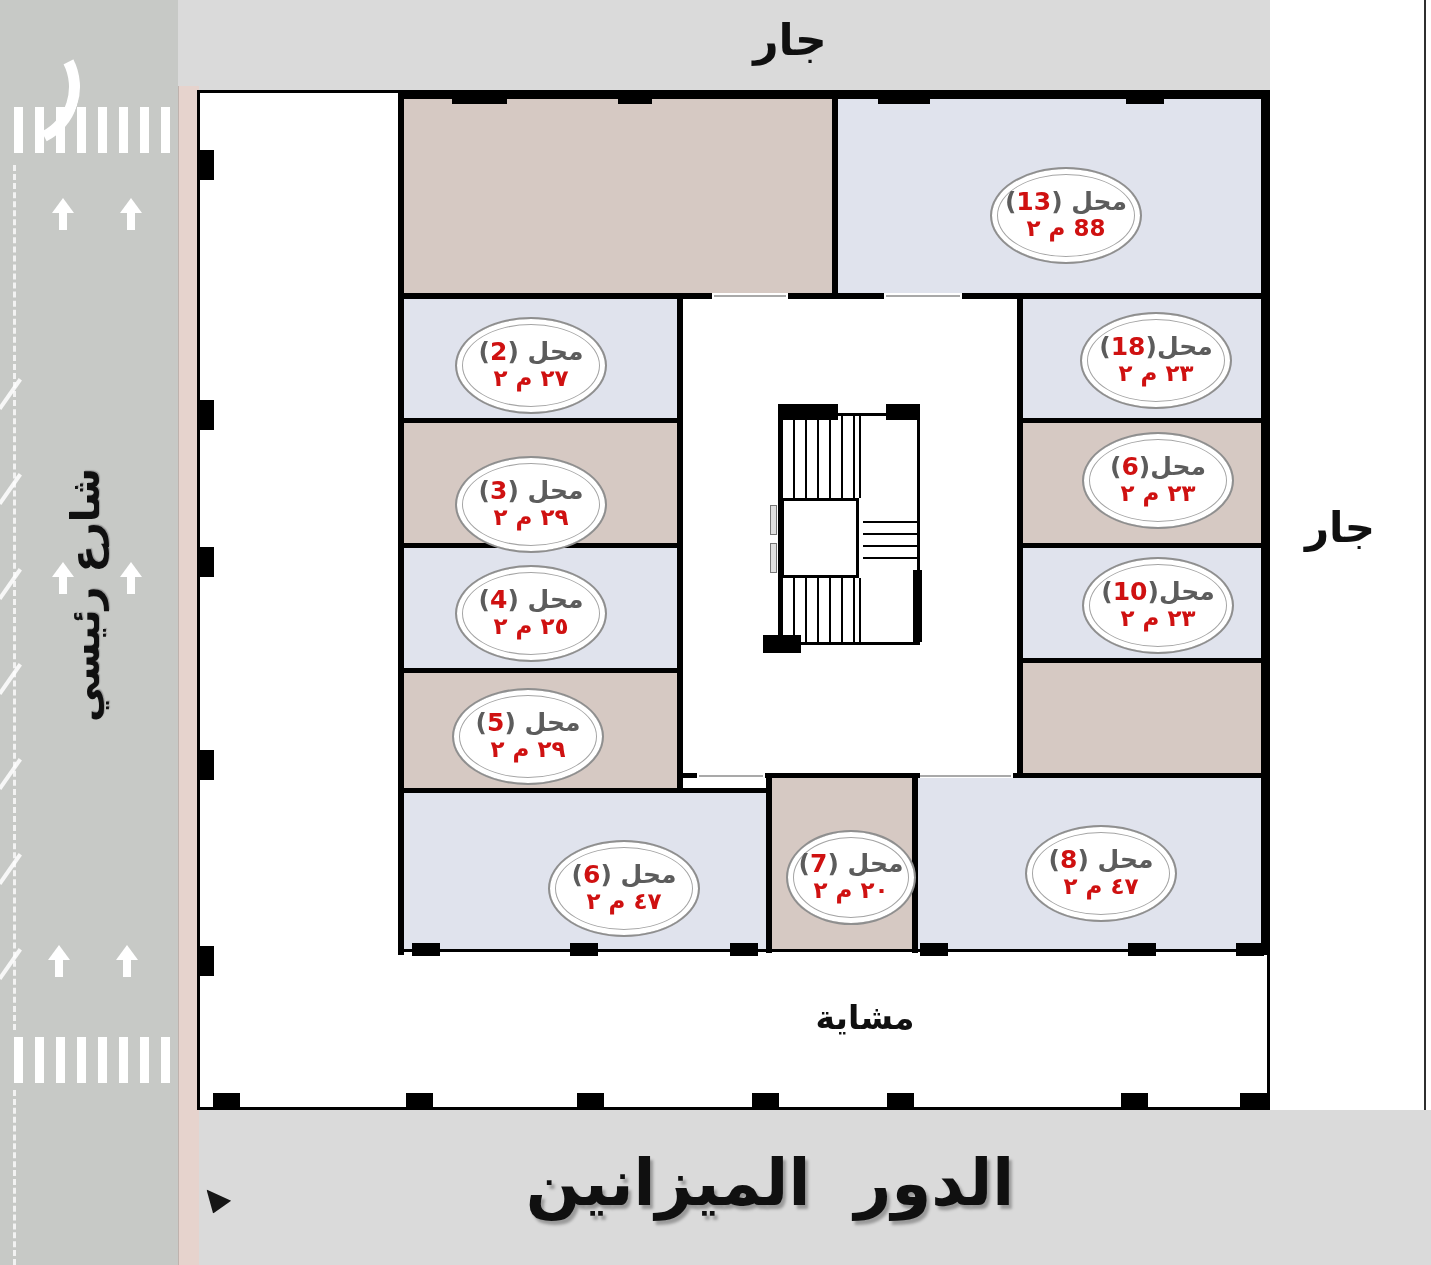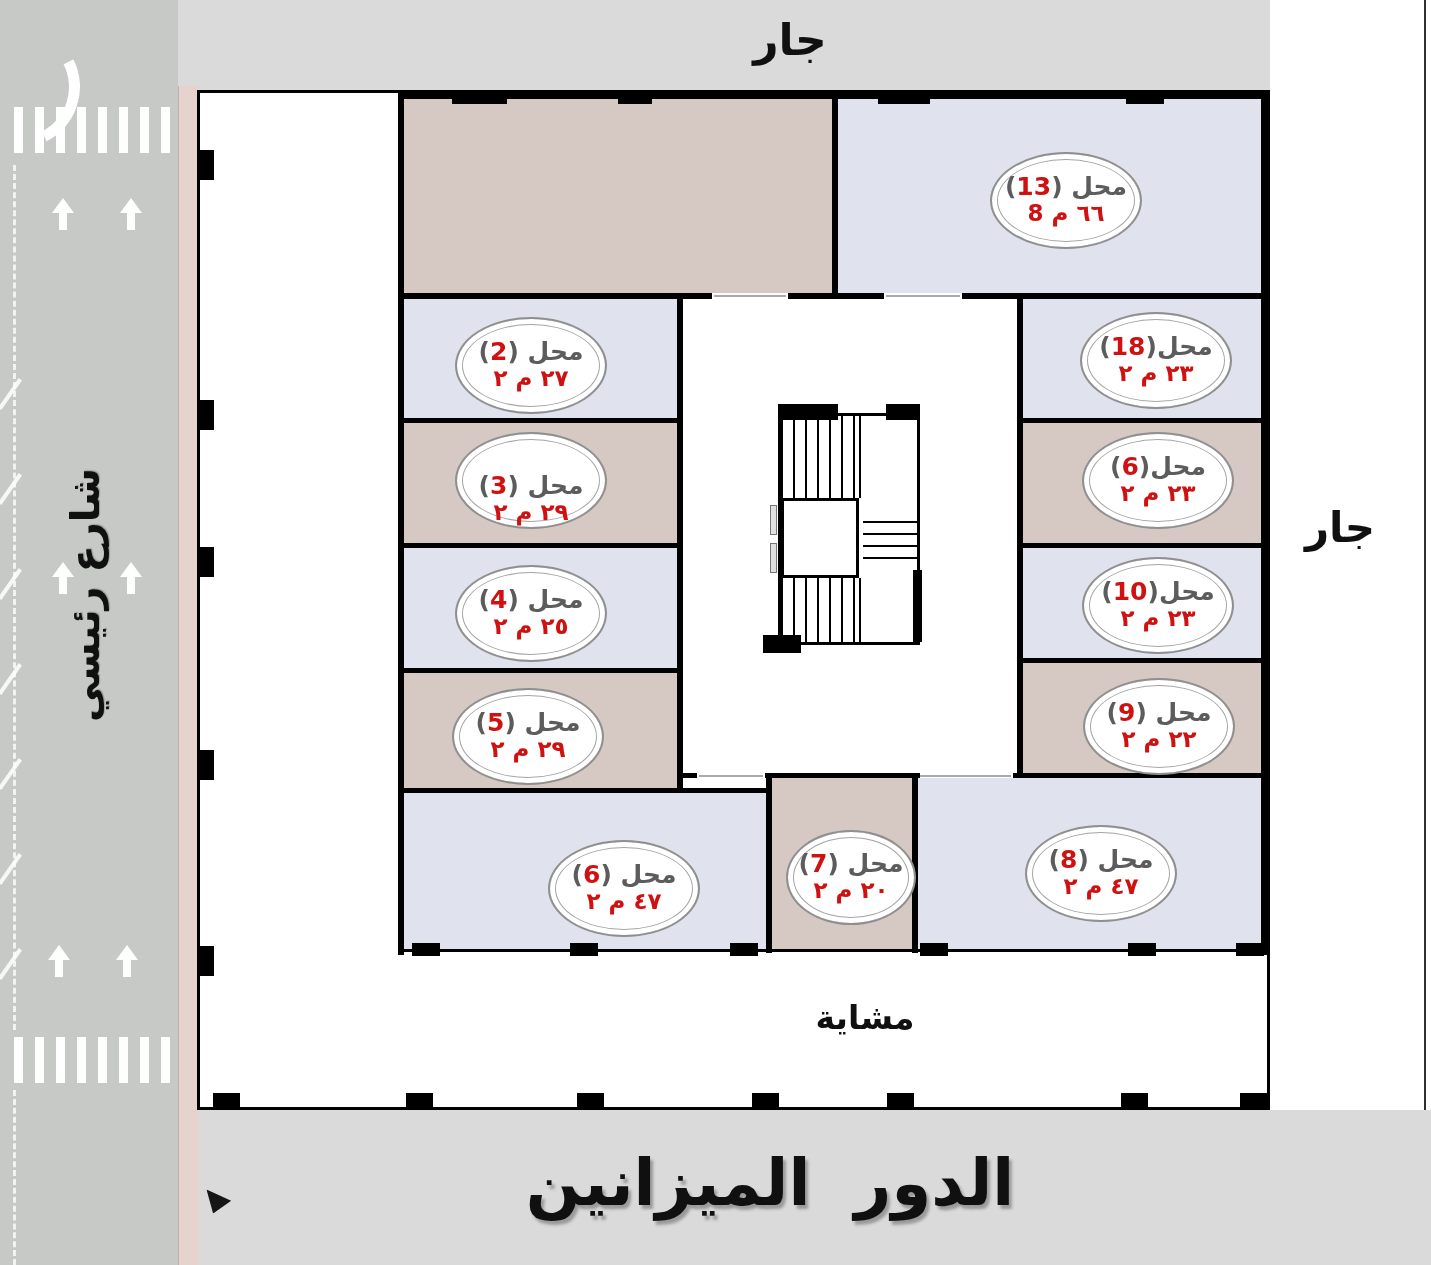--- a/index.html
+++ b/index.html
@@ -188,29 +188,29 @@
     <div class="abs treads-h" style="left:82px;top:105px;width:54px;height:46px;"></div>
     <div class="abs treads-v" style="left:0;top:162px;width:78px;height:64px;border-right:2px solid #000;"></div>
   </div>
   <div class="abs col" style="left:778px;top:404px;width:60px;height:16px;"></div>
   <div class="abs col" style="left:886px;top:404px;width:34px;height:16px;"></div>
   <div class="abs col" style="left:763px;top:635px;width:38px;height:18px;"></div>
   <div class="abs col" style="left:913px;top:570px;width:9px;height:72px;"></div>
   <div class="abs doorjamb" style="left:770px;top:505px;width:7px;height:30px;"></div>
   <div class="abs doorjamb" style="left:770px;top:543px;width:7px;height:30px;"></div>
 
-  <div class="abs badge" style="left:990px;top:152px;text-align:center;">
+  <div class="abs badge" style="left:990px;top:167px;text-align:center;">
     <div class="b-line1"><span>محل</span> <span>(</span><span class="num">13</span><span>)</span></div>
-    <div class="b-line2">٦٦ م 8</div>
+    <div class="b-line2">88 م ٢</div>
   </div>
   <div class="abs badge" style="left:455px;top:317px;">
     <div class="b-line1"><span>محل</span> <span>(</span><span class="num">2</span><span>)</span></div>
     <div class="b-line2">٢٧ م ٢</div>
   </div>
-  <div class="abs badge" style="left:455px;top:432px;justify-content:flex-end;">
+  <div class="abs badge" style="left:455px;top:456px;">
     <div class="b-line1"><span>محل</span> <span>(</span><span class="num">3</span><span>)</span></div>
     <div class="b-line2">٢٩ م ٢</div>
   </div>
   <div class="abs badge" style="left:455px;top:565px;">
     <div class="b-line1"><span>محل</span> <span>(</span><span class="num">4</span><span>)</span></div>
     <div class="b-line2">٢٥ م ٢</div>
   </div>
   <div class="abs badge" style="left:452px;top:688px;">
     <div class="b-line1"><span>محل</span> <span>(</span><span class="num">5</span><span>)</span></div>
     <div class="b-line2">٢٩ م ٢</div>
@@ -219,24 +219,20 @@
     <div class="b-line1"><span>محل</span> <span>(</span><span class="num">6</span><span>)</span></div>
     <div class="b-line2">٤٧ م ٢</div>
   </div>
   <div class="abs badge small" style="left:786px;top:830px;">
     <div class="b-line1"><span>محل</span> <span>(</span><span class="num">7</span><span>)</span></div>
     <div class="b-line2">٢٠ م ٢</div>
   </div>
   <div class="abs badge" style="left:1025px;top:825px;">
     <div class="b-line1"><span>محل</span> <span>(</span><span class="num">8</span><span>)</span></div>
     <div class="b-line2">٤٧ م ٢</div>
-  </div>
-  <div class="abs badge" style="left:1083px;top:678px;">
-    <div class="b-line1"><span>محل</span> <span>(</span><span class="num">9</span><span>)</span></div>
-    <div class="b-line2">٢٢ م ٢</div>
   </div>
   <div class="abs badge" style="left:1082px;top:557px;">
     <div class="b-line1"><span>محل</span><span>(</span><span class="num">10</span><span>)</span></div>
     <div class="b-line2">٢٣ م ٢</div>
   </div>
   <div class="abs badge" style="left:1082px;top:432px;">
     <div class="b-line1"><span>محل</span><span>(</span><span class="num">6</span><span>)</span></div>
     <div class="b-line2">٢٣ م ٢</div>
   </div>
   <div class="abs badge" style="left:1080px;top:312px;">

